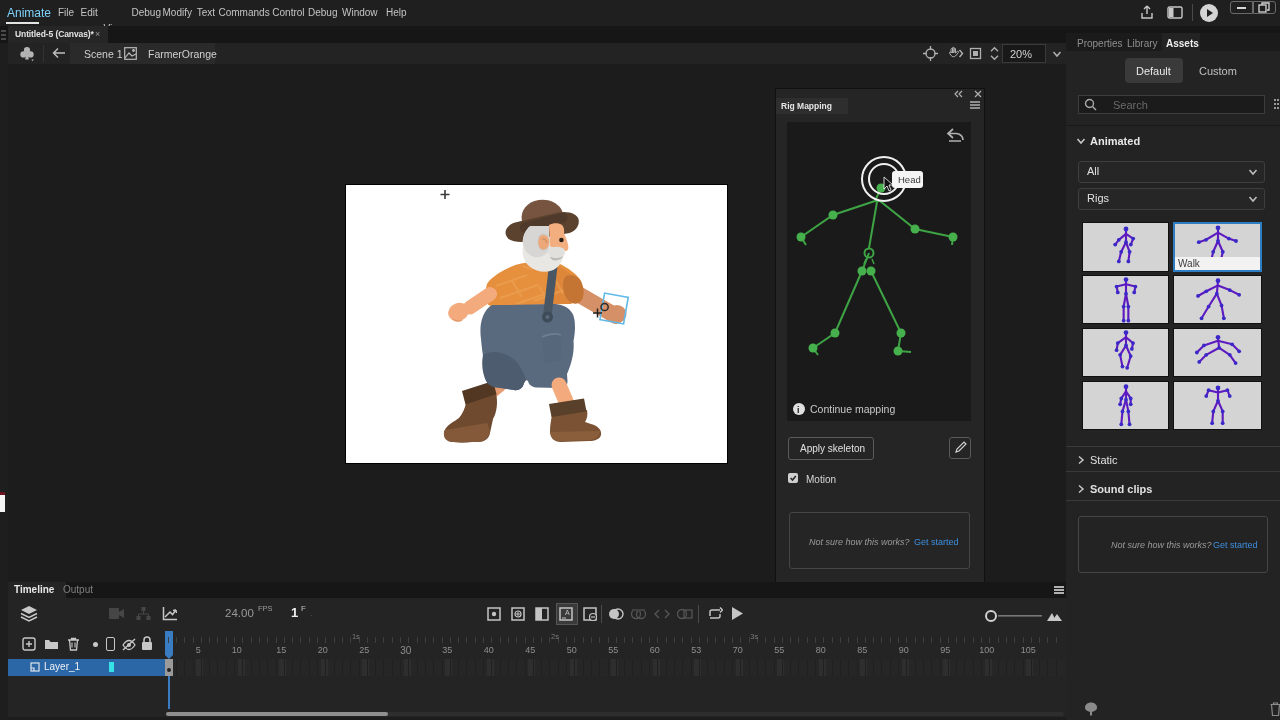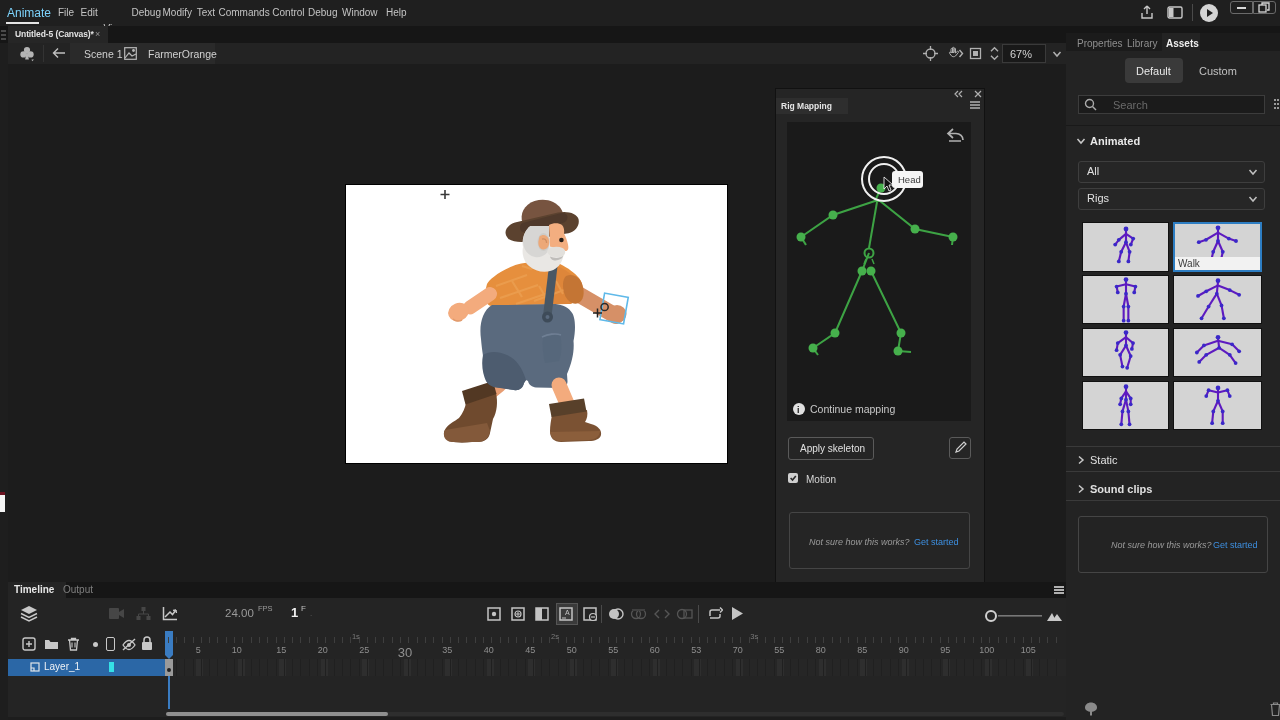--- a/index.html
+++ b/index.html
@@ -89,21 +89,21 @@
   </svg>
   <svg class="abs" style="left:960px;top:3px" width="15" height="15" viewBox="0 0 15 15">
     <rect x="2.5" y="2.5" width="10" height="10" fill="none" stroke="#b0b0b0" stroke-width="1.3"></rect>
     <rect x="5" y="5" width="5" height="5" fill="#b0b0b0"></rect>
   </svg>
   <svg class="abs" style="left:981px;top:3px" width="11" height="15" viewBox="0 0 12 17">
     <path d="M2 6l4-4 4 4" fill="none" stroke="#b0b0b0" stroke-width="1.5"></path>
     <path d="M2 11l4 4 4-4" fill="none" stroke="#b0b0b0" stroke-width="1.5"></path>
   </svg>
   <div class="abs" style="left:994px;top:1px;width:44px;height:19px;background:#191919;border:1px solid #3a3a3a"></div>
-  <span class="abs" style="left:1002px;top:5px;font-size:11px;color:#d0d0d0">67%</span>
+  <span class="abs" style="left:1002px;top:5px;font-size:11px;color:#d0d0d0">20%</span>
   <svg class="abs" style="left:1044px;top:7px" width="10" height="8" viewBox="0 0 10 8">
     <path d="M1.5 2l3.5 4 3.5-4" fill="none" stroke="#b0b0b0" stroke-width="1.5"></path>
   </svg>
 </div>
 
 <div class="abs" style="left:0;top:43px;width:8px;height:677px;background:#1e1e1e"></div>
 <div class="abs" style="left:0;top:492px;width:5px;height:3px;background:#6b1220"></div>
 <div class="abs" style="left:0;top:495px;width:5px;height:17px;background:#f5f5f5"></div>
 
 <div class="abs" style="left:8px;top:64px;width:1058px;height:518px;background:#1c1c1c"></div>
@@ -527,21 +527,21 @@
 <div class="abs" style="left:1022.5px;top:637px;width:1px;height:6px;background:#3e3e3e"></div>
 <div class="abs" style="left:1030.8px;top:637px;width:1px;height:6px;background:#3e3e3e"></div>
 <div class="abs" style="left:1039.1px;top:637px;width:1px;height:6px;background:#3e3e3e"></div>
 <div class="abs" style="left:1047.4px;top:637px;width:1px;height:6px;background:#3e3e3e"></div>
 <div class="abs" style="left:1055.7px;top:637px;width:1px;height:6px;background:#3e3e3e"></div>
 <span class="abs" style="left:190.2px;top:645px;width:16px;text-align:center;font-size:9px;color:#8f8f8f">5</span>
 <span class="abs" style="left:231.7px;top:645px;width:16px;text-align:left;font-size:9px;color:#8f8f8f">10</span>
 <span class="abs" style="left:273.2px;top:645px;width:16px;text-align:center;font-size:9px;color:#8f8f8f">15</span>
 <span class="abs" style="left:314.7px;top:645px;width:16px;text-align:center;font-size:9px;color:#8f8f8f">20</span>
 <span class="abs" style="left:356.2px;top:645px;width:16px;text-align:center;font-size:9px;color:#8f8f8f">25</span>
-<span class="abs" style="left:397.7px;top:645px;width:16px;text-align:left;font-size:13px;color:#8f8f8f">30</span>
+<span class="abs" style="left:397.7px;top:645px;width:16px;text-align:center;font-size:10px;color:#8f8f8f">30</span>
 <span class="abs" style="left:439.2px;top:645px;width:16px;text-align:center;font-size:9px;color:#8f8f8f">35</span>
 <span class="abs" style="left:480.7px;top:645px;width:16px;text-align:center;font-size:9px;color:#8f8f8f">40</span>
 <span class="abs" style="left:522.2px;top:645px;width:16px;text-align:center;font-size:9px;color:#8f8f8f">45</span>
 <span class="abs" style="left:563.7px;top:645px;width:16px;text-align:center;font-size:9px;color:#8f8f8f">50</span>
 <span class="abs" style="left:605.2px;top:645px;width:16px;text-align:center;font-size:9px;color:#8f8f8f">55</span>
 <span class="abs" style="left:646.7px;top:645px;width:16px;text-align:center;font-size:9px;color:#8f8f8f">60</span>
 <span class="abs" style="left:688.2px;top:645px;width:16px;text-align:center;font-size:9px;color:#8f8f8f">53</span>
 <span class="abs" style="left:729.7px;top:645px;width:16px;text-align:center;font-size:9px;color:#8f8f8f">70</span>
 <span class="abs" style="left:771.2px;top:645px;width:16px;text-align:center;font-size:9px;color:#8f8f8f">55</span>
 <span class="abs" style="left:812.7px;top:645px;width:16px;text-align:center;font-size:9px;color:#8f8f8f">80</span>

